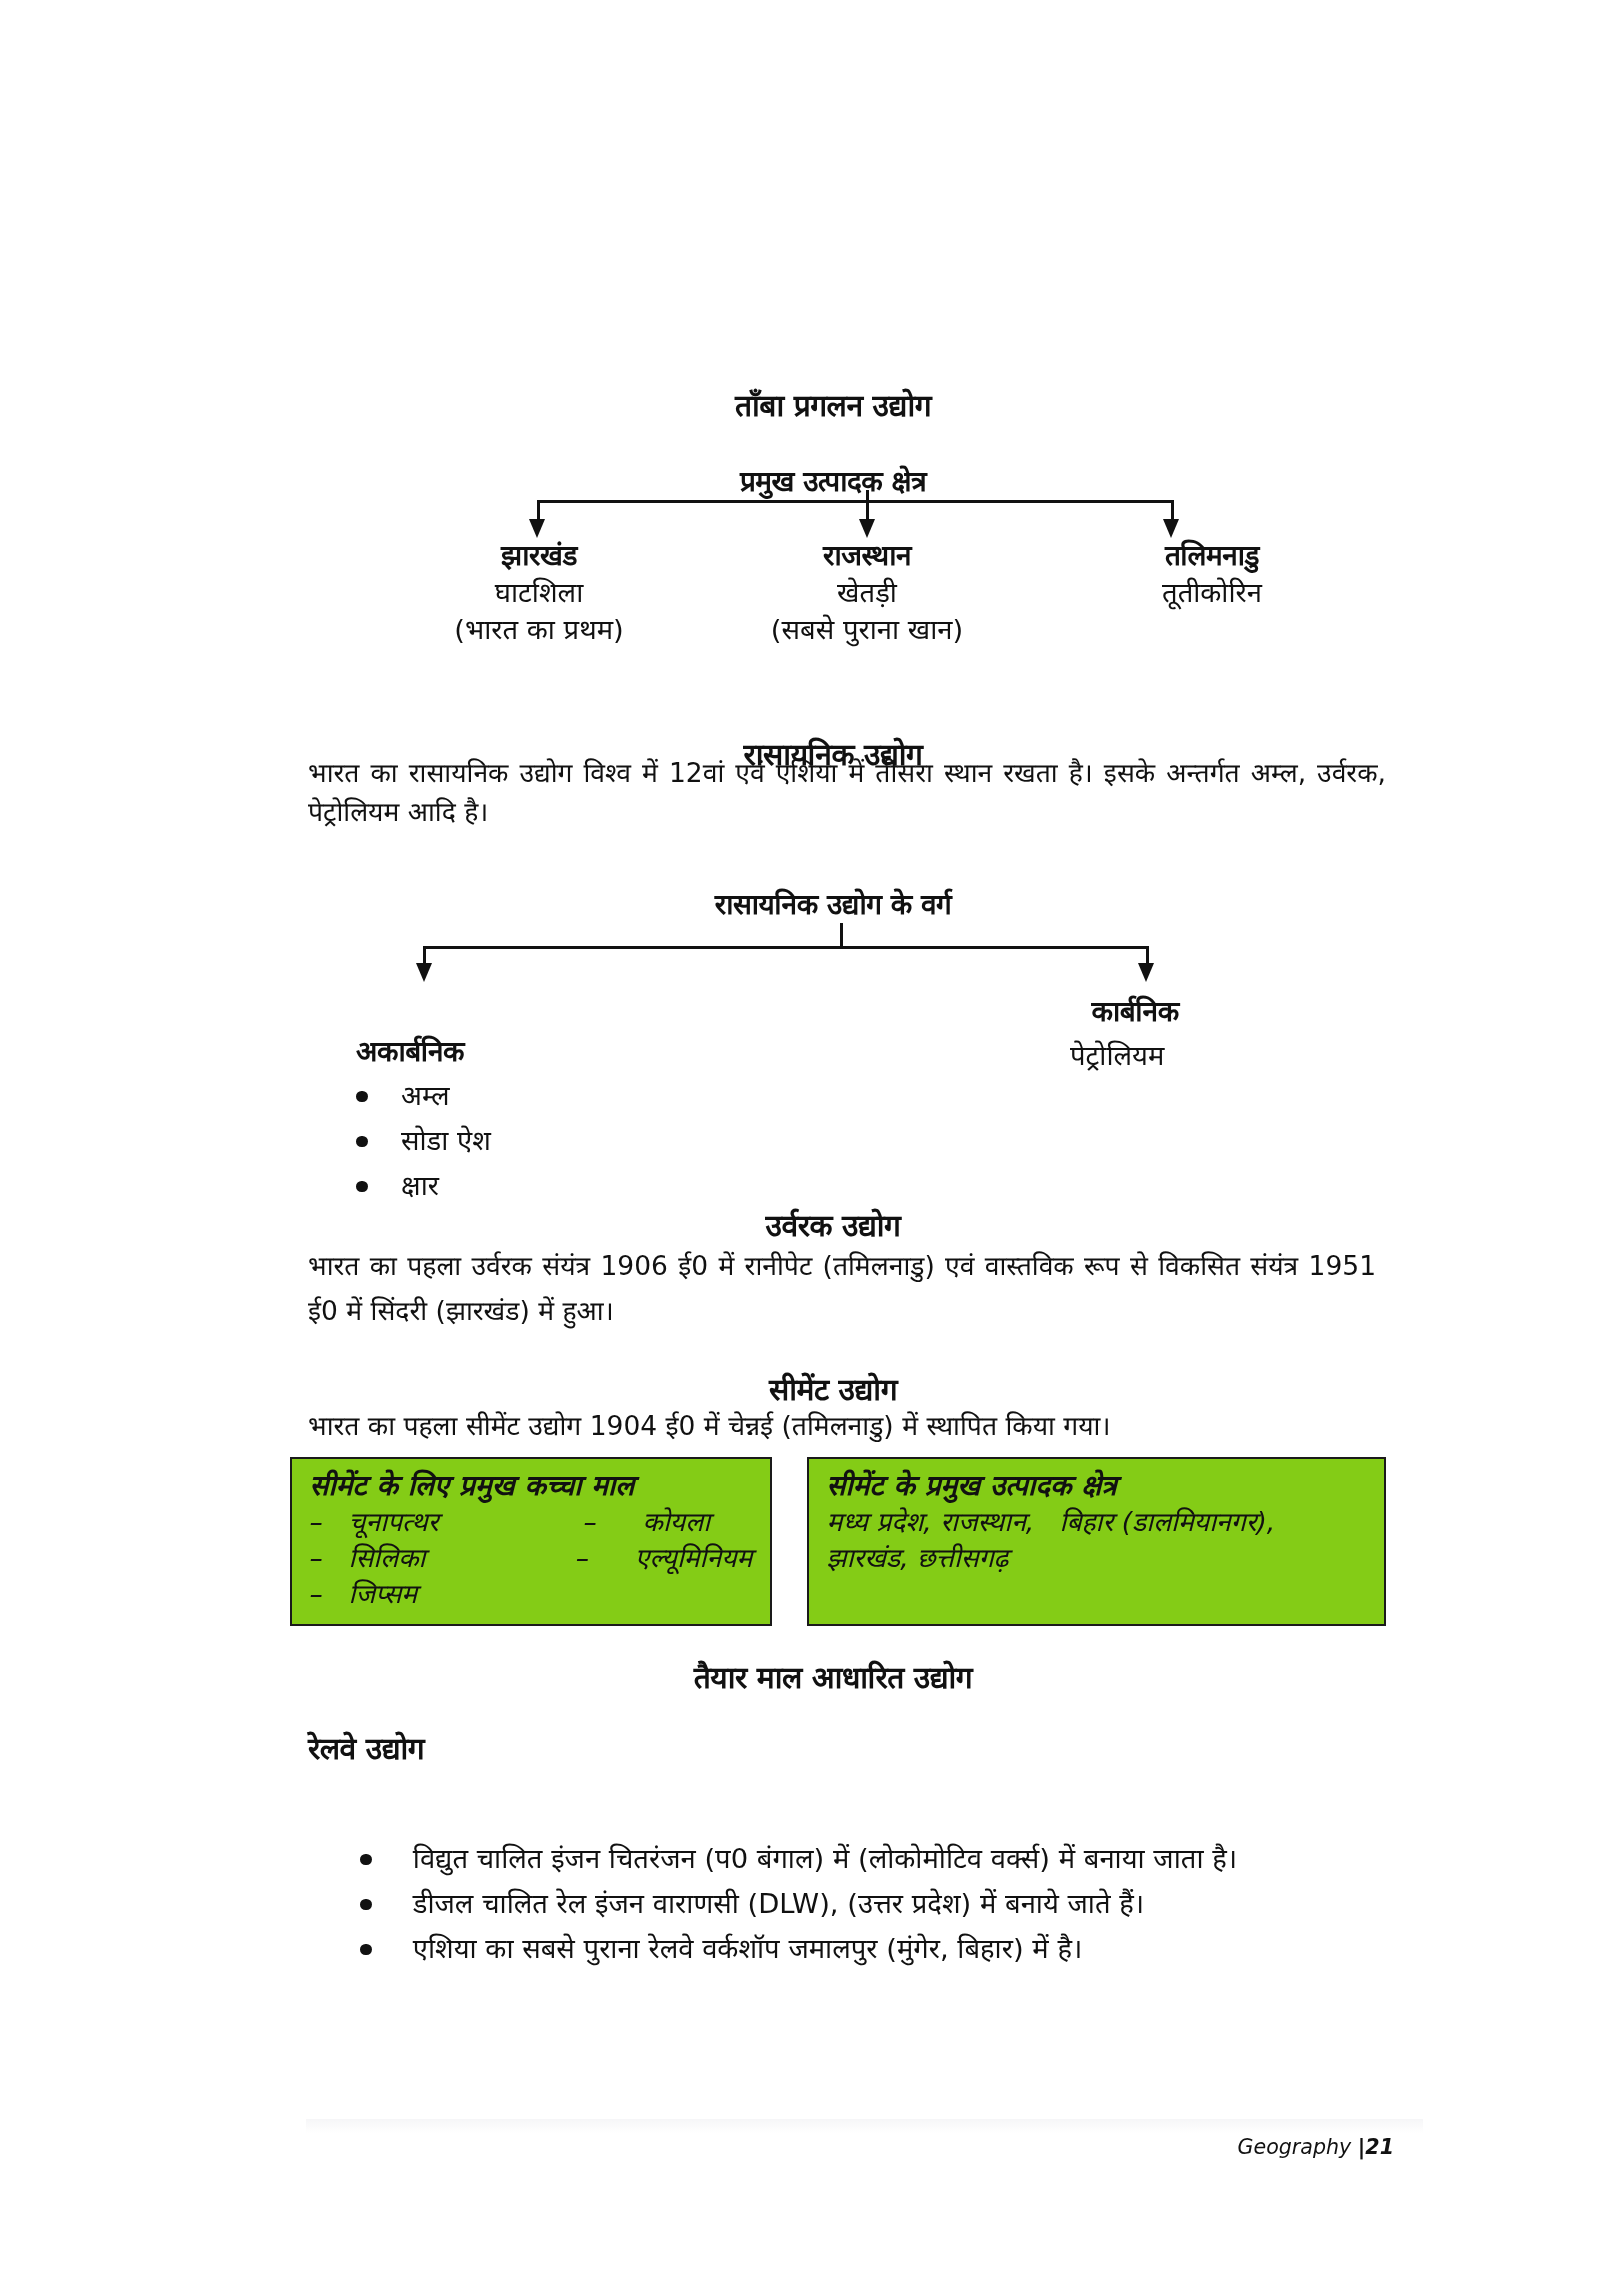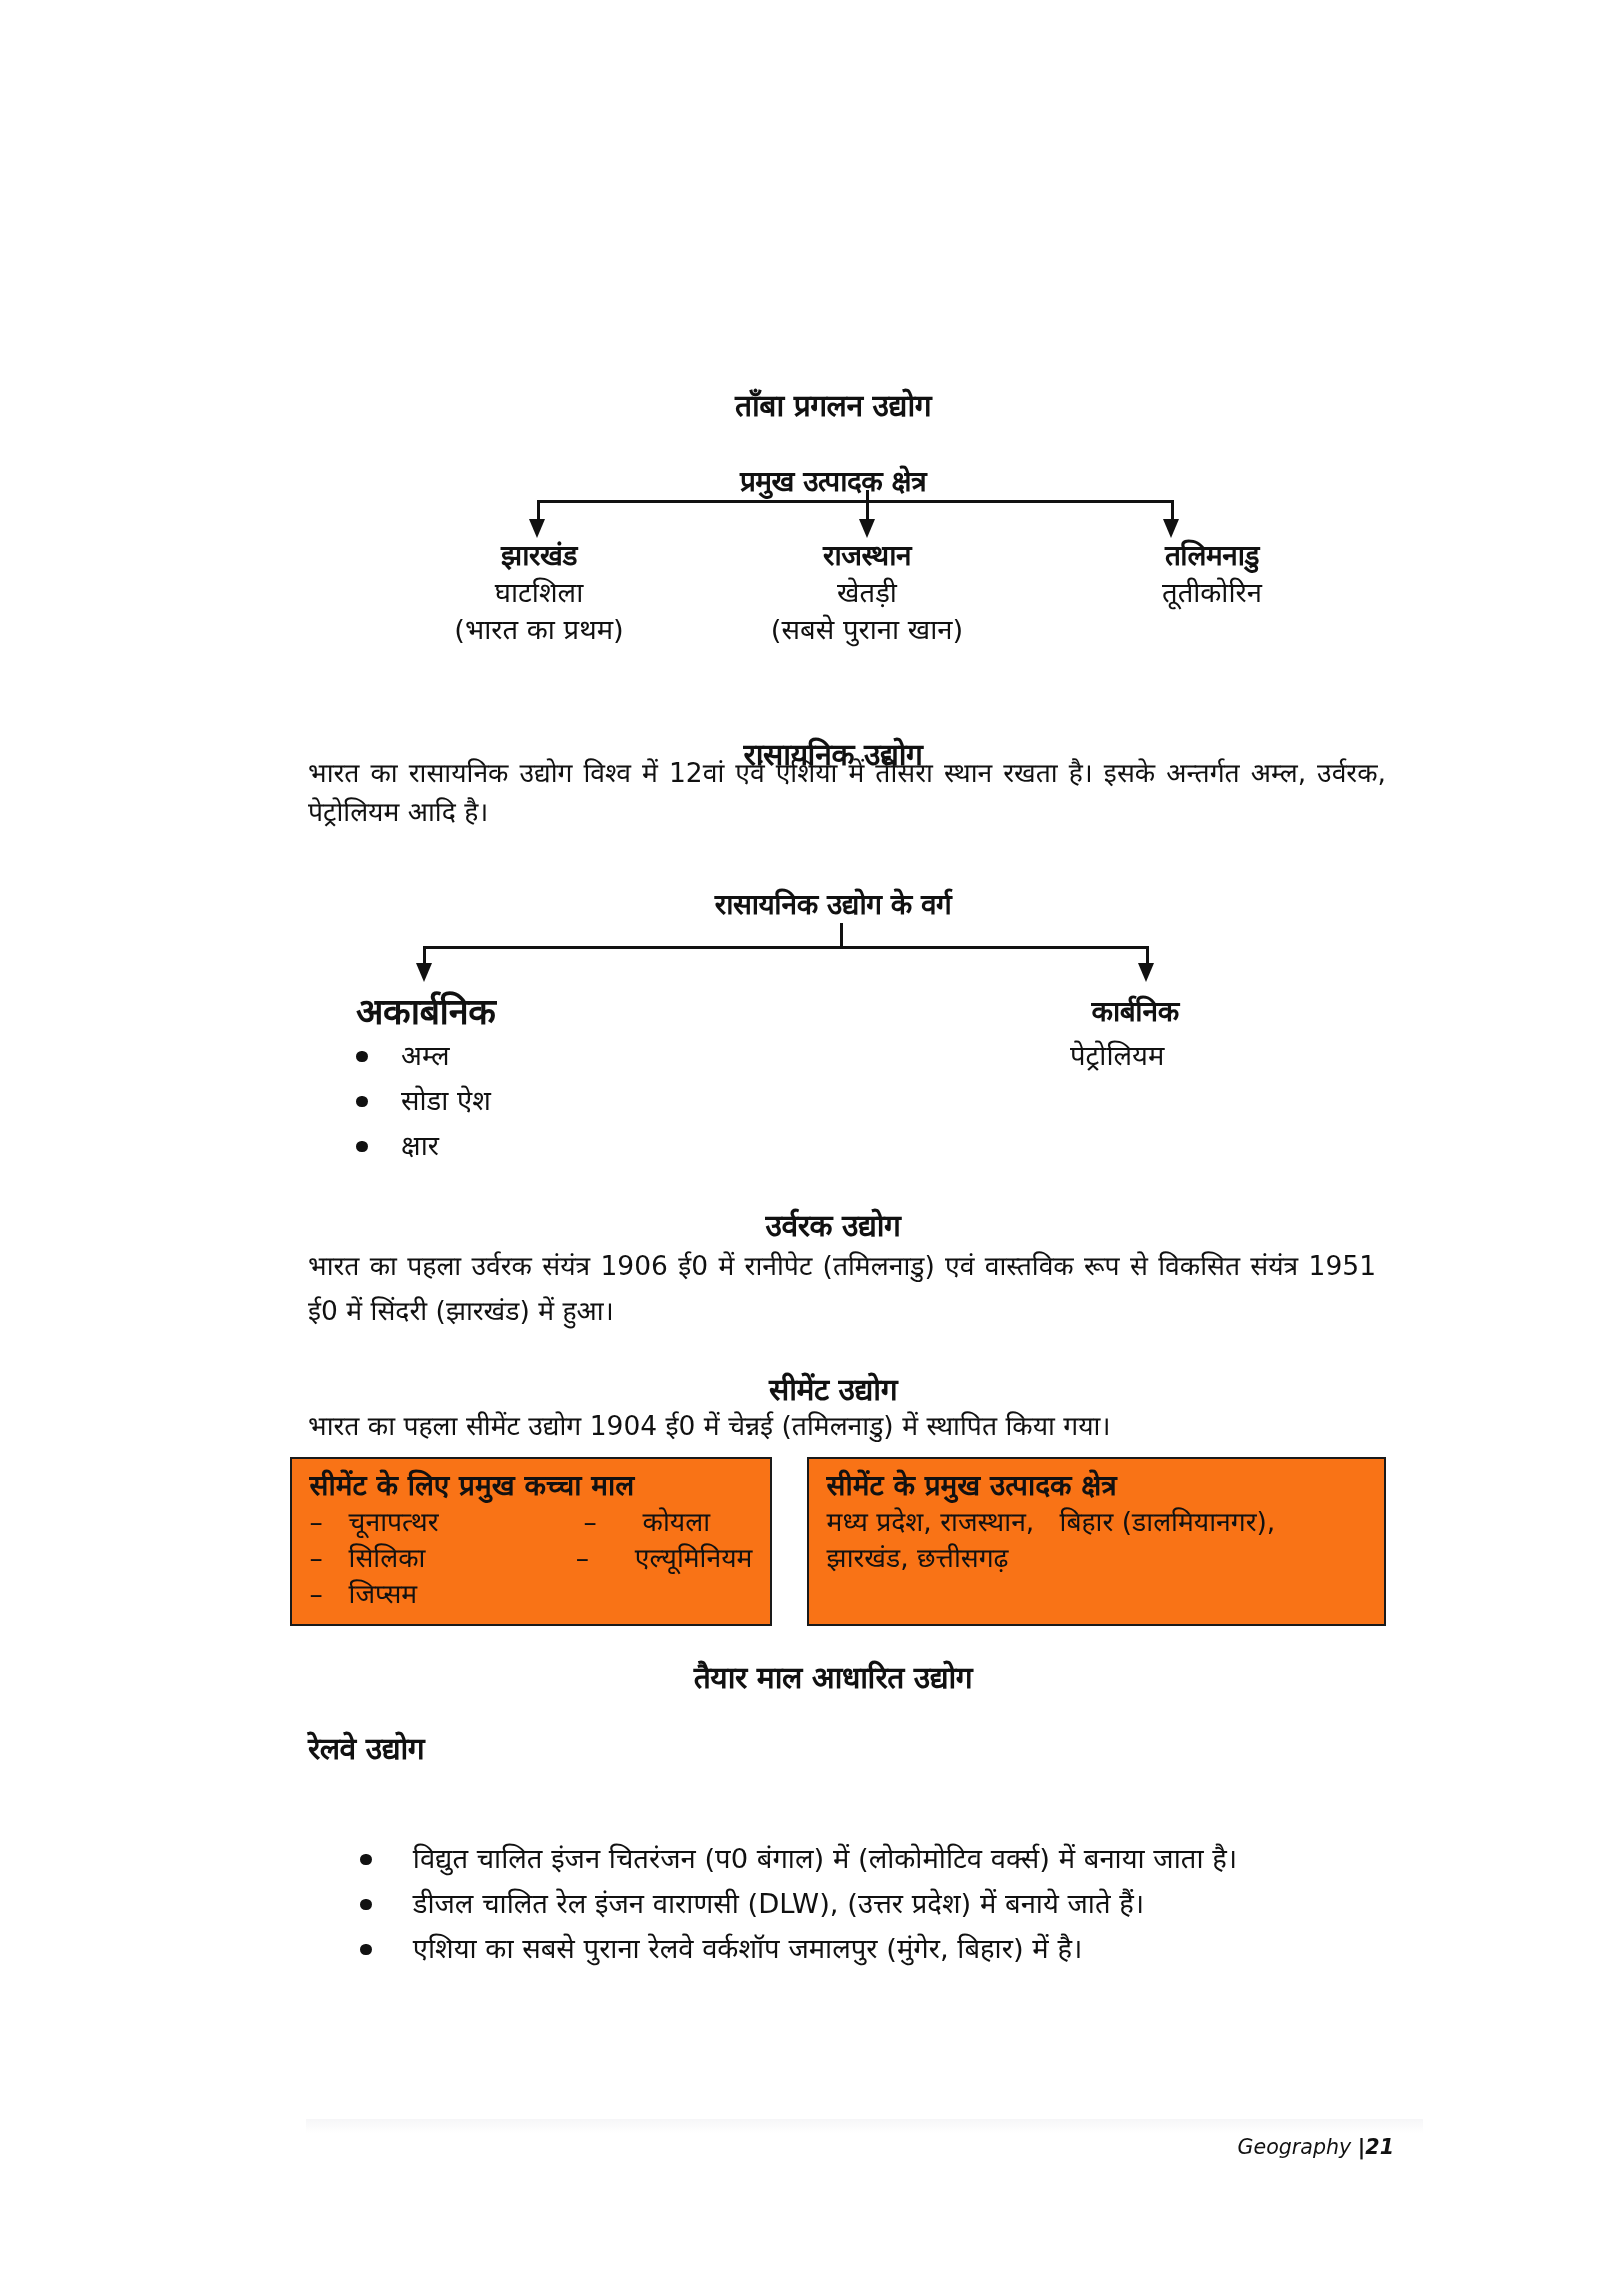--- a/index.html
+++ b/index.html
@@ -19,22 +19,22 @@
     border-left: 8.8px solid transparent; border-right: 8.8px solid transparent;
     border-top: 19.6px solid #111;
   }
   .bullet-list { list-style: none; margin: 0; padding: 0; }
   .bullet-list li { position: relative; padding-left: 45px; }
   .bullet-dot {
     position: absolute; left: 0; top: 13.7px; width: 11.8px; height: 11.8px;
     border-radius: 50%; background: #111;
   }
   .ybox {
-    position: absolute; background: #f97316; border: 2.9px solid #1a1a1a;
-    box-sizing: border-box; padding: 7.8px 17.6px;
+    position: absolute; background: #84cc16; border: 2.9px solid #1a1a1a;
+    box-sizing: border-box; padding: 7.8px 17.6px; font-style: italic;
   }
   .ybox .box-title { font-weight: bold; font-size: 28px; line-height: 37px; }
   .ybox .row { font-size: 26.5px; line-height: 36px; display: flex; }
   .dash { width: 39px; display: inline-block; }
   .col-a { width: 274px; display: flex; }
   .col-b { display: flex; }
   .footer-bar {
     position: absolute; left: 306px; top: 2119px; width: 1117px; height: 13.7px;
     background: linear-gradient(#f6f6f8, #ffffff);
   }
@@ -84,21 +84,21 @@
 <div>
   <div class="vline" style="left:840px; top:923px; height:25.5px;"></div>
   <div class="hline" style="left:423px; top:946px; width:725px;"></div>
   <div class="vline" style="left:423px; top:946px; height:21.6px;"></div>
   <div class="arrowhead" style="left:416px; top:963px;"></div>
   <div class="vline" style="left:1146px; top:946px; height:21.6px;"></div>
   <div class="arrowhead" style="left:1138px; top:963px;"></div>
 </div>
 
 <div class="abs" style="left:356px; top:992px; width:392px;">
-  <div class="h-bold" style="font-size:36px; line-height:39px;">अकार्बनिक</div>
+  <div class="h-bold" style="font-size:28px; line-height:39px;margin-top:40px;">अकार्बनिक</div>
   <ul class="bullet-list txt" style="line-height:45px; margin-top:2px;">
     <li><span class="bullet-dot" style="top:17.6px;"></span><span>अम्ल</span></li>
     <li><span class="bullet-dot" style="top:17.6px;"></span><span>सोडा ऐश</span></li>
     <li><span class="bullet-dot" style="top:17.6px;"></span><span>क्षार</span></li>
   </ul>
 </div>
 
 <div class="abs" style="left:1070px; top:992px; width:294px;">
   <div class="h-bold" style="font-size:28px; line-height:39px; padding-left:21.6px;">कार्बनिक</div>
   <div class="txt" style="line-height:45px; margin-top:2px;">पेट्रोलियम</div>

